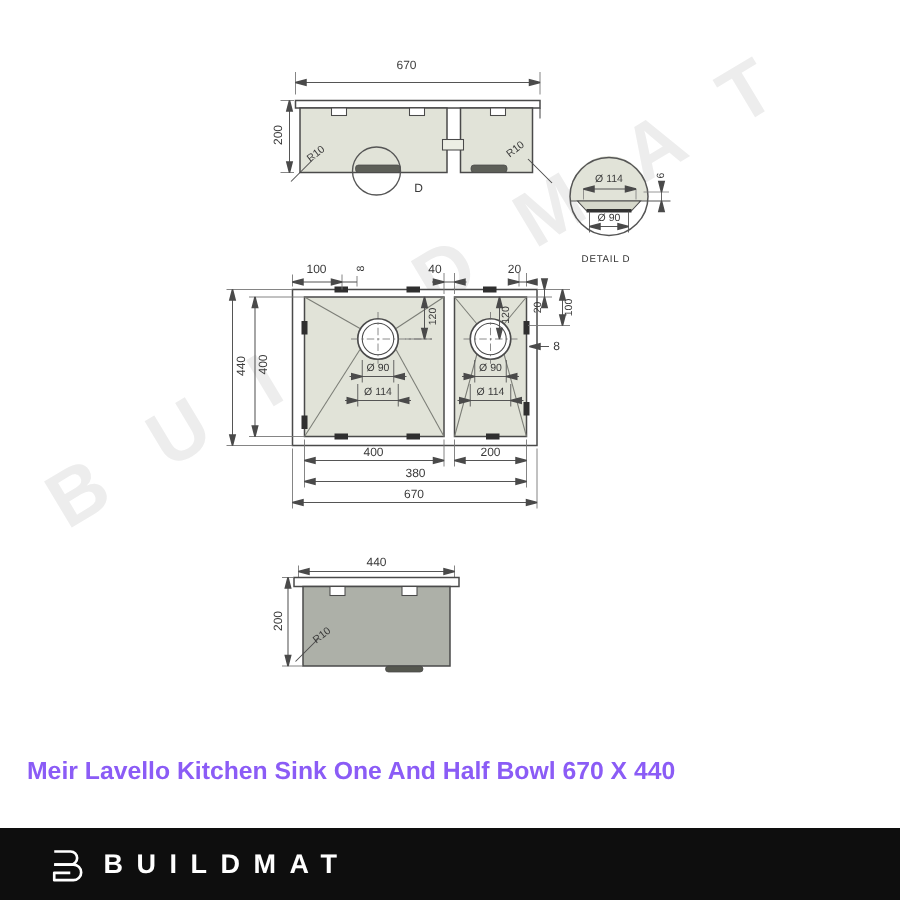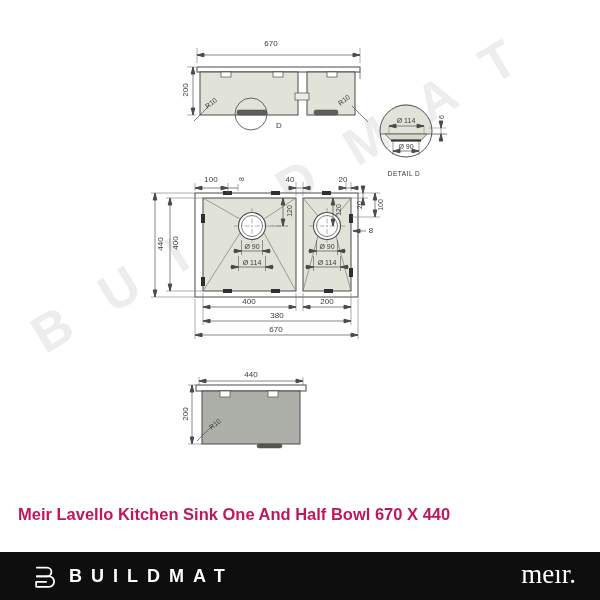--- a/index.html
+++ b/index.html
@@ -11,21 +11,21 @@
   svg.draw{position:absolute;left:0;top:0;z-index:1;}
   .lbl{position:absolute;z-index:2;font-size:8px;color:#3a3a3a;white-space:nowrap;
        transform:translate(-50%,-50%);line-height:1;}
   .rot{transform:translate(-50%,-50%) rotate(-90deg);}
   .rot38{transform:translate(-50%,-50%) rotate(-38deg);}
   .bgw{background:#ffffff;padding:0 2px;}
   .bgs{background:#e1e3d8;padding:0 1px;}
   .small{font-size:7px;}
   .caption{font-size:6.5px;letter-spacing:.5px;color:#333;}
   .title{position:absolute;left:18px;top:505px;z-index:2;font-size:16.5px;font-weight:bold;
-         color:#be185d;}
+         color:#8b5cf6;}
   .footer{position:absolute;left:0;top:552px;width:600px;height:48px;background:#0e0e0e;
           z-index:3;display:flex;align-items:center;}
   .brand{color:#ffffff;font-weight:bold;font-size:18px;letter-spacing:9px;margin-left:10px;}
   .meir{position:absolute;right:24px;top:50%;transform:translateY(-54%);color:#ffffff;
         font-family:"Liberation Serif", serif;font-size:27px;}
   .blogo{margin-left:32px;flex:0 0 auto;}
 </style>
 </head>
 <body>
 
@@ -303,16 +303,15 @@
   <div class="lbl rot38 small" style="left:215px;top:424px;">R10</div>
 
   <div class="title">Meir Lavello Kitchen Sink One And Half Bowl 670 X 440</div>
 
   <div class="footer">
     <svg class="blogo" width="27" height="27" viewBox="0 0 26 26">
       <path d="M4 4.5 h10.5 a4.2 4.2 0 0 1 0 8.4 H4" fill="none" stroke="#ffffff" stroke-width="1.7" stroke-linejoin="round"></path>
       <path d="M4 12.9 h12.3 a5 5 0 0 1 0 10 H4 v-4.7 h10.3" fill="none" stroke="#ffffff" stroke-width="1.7" stroke-linejoin="round"></path>
     </svg>
     <div class="brand">BUILDMAT</div>
-    <div class="meir">meır.</div>
   </div>
 
 </div>
 
 </body></html>

